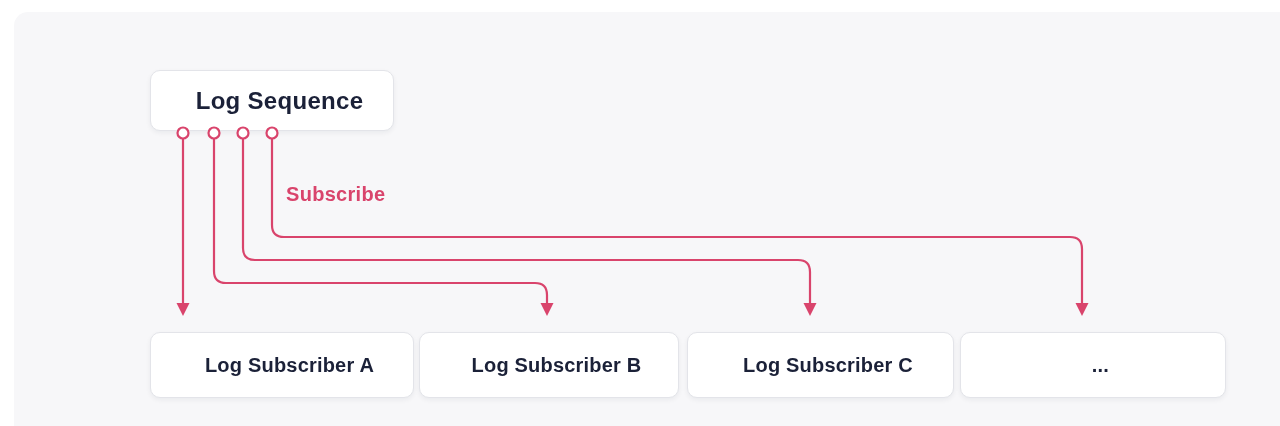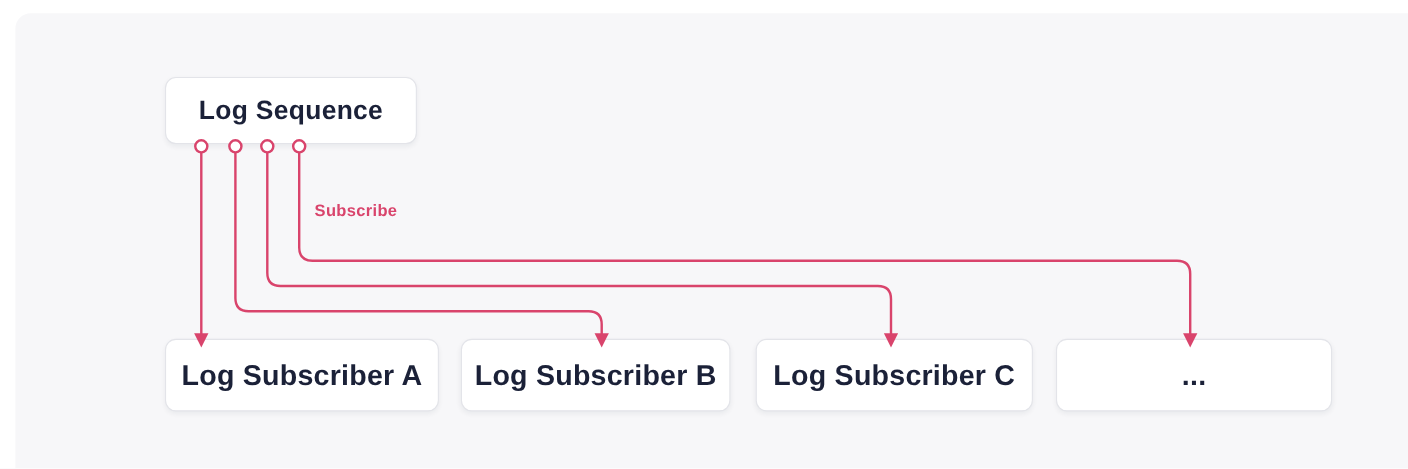--- a/index.html
+++ b/index.html
@@ -15,28 +15,29 @@
   }
   .node{
     position:absolute;
     background:#ffffff;
     border:1px solid #e3e4e9;
     border-radius:10px;
     box-shadow:0 2px 5px rgba(25,28,50,0.06);
     display:flex;align-items:center;justify-content:center;
     color:#1b2138;
     z-index:1;
+    padding-left:15px;
   }
   .node-source{
     left:136px;top:58px;width:227px;height:59px;
     font-size:24px;font-weight:600;letter-spacing:0.3px;
   }
   .node-sub{
-    top:296px;height:64px;
-    font-size:26px;font-weight:600;letter-spacing:0.2px;
+    top:320px;height:64px;
+    font-size:20px;font-weight:600;letter-spacing:0.2px;
   }
   .pos-a{left:136px;width:247px;}
   .pos-b{left:405px;width:243px;}
   .pos-c{left:673px;width:250px;}
   .pos-d{left:946px;width:249px;}
   .edges-svg{
     position:absolute;left:0;top:0;width:1280px;height:426px;
     z-index:2;pointer-events:none;
   }
   .edge{
@@ -49,21 +50,21 @@
     fill:var(--accent,#d9446c);
     stroke:none;
   }
   .port{
     fill:#ffffff;
     stroke:var(--accent,#d9446c);
     stroke-width:2.2;
   }
   .edge-label{
     position:absolute;left:272px;top:171px;
-    font-size:15px;font-weight:700;letter-spacing:0.3px;
+    font-size:20px;font-weight:700;letter-spacing:0.3px;
     color:var(--accent,#d9446c);
     z-index:3;
   }
   .watermark{
     position:absolute;right:17px;bottom:14px;
     font-size:15px;color:#b9babf;letter-spacing:1px;
     z-index:3;
   }
 </style>
 </head>

